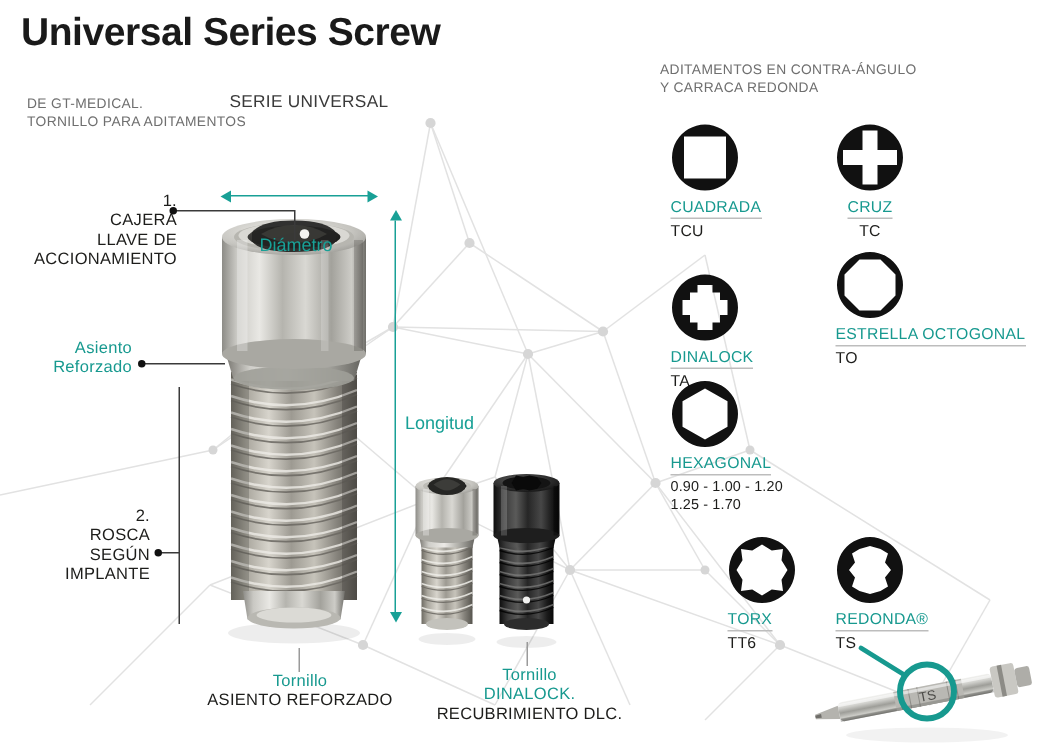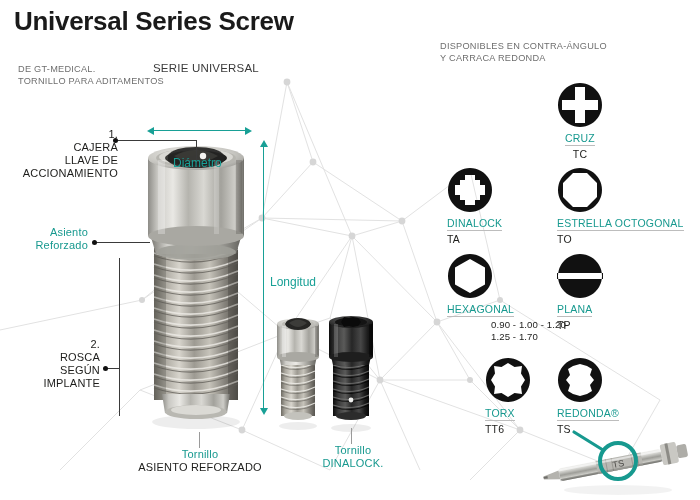--- a/index.html
+++ b/index.html
@@ -382,39 +382,47 @@
 
   <div class="lbl tcenter" style="left:110px;top:448px;width:180px;">
     <span class="ln" style="color:#17998f;">Tornillo</span>
     <span class="ln">ASIENTO REFORZADO</span>
   </div>
   <div class="leader v" style="left:199px;top:432px;height:16px;background:#9a9a9a;"></div>
 
   <div class="lbl tcenter" style="left:278px;top:444px;width:150px;">
     <span class="ln" style="color:#17998f;">Tornillo</span>
     <span class="ln" style="color:#17998f;">DINALOCK.</span>
+    <span class="ln">RECUBRIMIENTO DLC.</span>
   </div>
   <div class="leader v" style="left:351px;top:428px;height:16px;background:#9a9a9a;"></div>
 
   <div class="drv-head">
-    <span>DISPONIBLES EN CONTRA-ÁNGULO</span><br>
+    <span>ADITAMENTOS EN CONTRA-ÁNGULO</span><br>
     <span>Y CARRACA REDONDA</span>
   </div>
 
+  <div class="drv" style="left:447px;top:82px;">
+    <svg class="glyph" viewBox="0 0 46 46">
+      <path fill="#111" fill-rule="evenodd" d="M23,1 A22,22 0 1,1 22.99,1 Z M9,9 h28 v28 h-28 Z"></path>
+    </svg>
+    <span class="nm">CUADRADA</span>
+    <span class="code">TCU</span>
+  </div>
 
   <div class="drv" style="left:557px;top:82px;text-align:center;">
     <svg class="glyph" viewBox="0 0 46 46">
       <path fill="#111" fill-rule="evenodd" d="M23,1 A22,22 0 1,1 22.99,1 Z
                M18,5 h10 v13 h13 v10 h-13 v13 h-10 v-13 h-13 v-10 h13 Z"></path>
     </svg>
     <span class="nm">CRUZ</span>
     <span class="code">TC</span>
   </div>
 
-  <div class="drv" style="left:447px;top:167px;">
+  <div class="drv" style="left:447px;top:182px;">
     <svg class="glyph" viewBox="0 0 46 46">
       <path fill="#111" fill-rule="evenodd" d="M23,1 A22,22 0 1,1 22.99,1 Z
                M18,8 h10 v5 h5 v5 h5 v10 h-5 v5 h-5 v5 h-10 v-5 h-5 v-5 h-5 v-10 h5 v-5 h5 Z"></path>
     </svg>
     <span class="nm">DINALOCK</span>
     <span class="code">TA</span>
   </div>
 
   <div class="drv" style="left:557px;top:167px;">
     <svg class="glyph" viewBox="0 0 46 46">
@@ -424,32 +432,24 @@
     <span class="nm">ESTRELLA OCTOGONAL</span>
     <span class="code">TO</span>
   </div>
 
   <div class="drv" style="left:447px;top:253px;">
     <svg class="glyph" viewBox="0 0 46 46">
       <path fill="#111" fill-rule="evenodd" d="M23,1 A22,22 0 1,1 22.99,1 Z
                M23,6 L38,14.5 V31.5 L23,40 L8,31.5 V14.5 Z"></path>
     </svg>
     <span class="nm">HEXAGONAL</span>
-    <span class="sizes" style="white-space:pre;margin-left:44px;">0.90 - 1.00 - 1.20
+    <span class="sizes" style="white-space:pre;">0.90 - 1.00 - 1.20
 1.25 - 1.70</span>
   </div>
 
-  <div class="drv" style="left:557px;top:253px;">
-    <svg class="glyph" viewBox="0 0 46 46">
-      <path fill="#111" fill-rule="evenodd" d="M23,1 A22,22 0 1,1 22.99,1 Z
-               M0,20 h46 v6 h-46 Z"></path>
-    </svg>
-    <span class="nm">PLANA</span>
-    <span class="code">TP</span>
-  </div>
 
   <div class="drv" style="left:447px;top:357px;margin-left:38px;">
     <svg class="glyph" viewBox="0 0 46 46">
       <path fill="#111" fill-rule="evenodd" d="M23,1 A22,22 0 1,1 22.99,1 Z
                M23,6
                L29.5,10 L37,9 L36,16.5 L40,23 L36,29.5 L37,37 L29.5,36 L23,40
                L16.5,36 L9,37 L10,29.5 L6,23 L10,16.5 L9,9 L16.5,10 Z"></path>
     </svg>
     <span class="nm">TORX</span>
     <span class="code">TT6</span>

